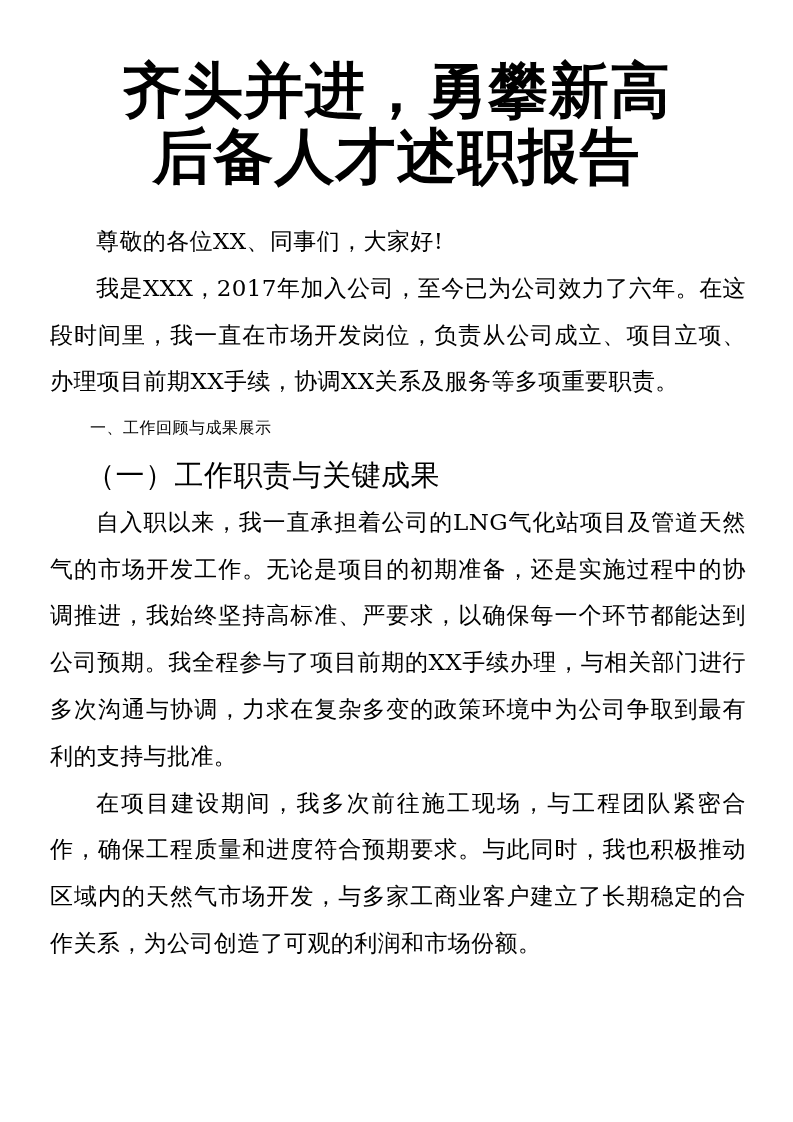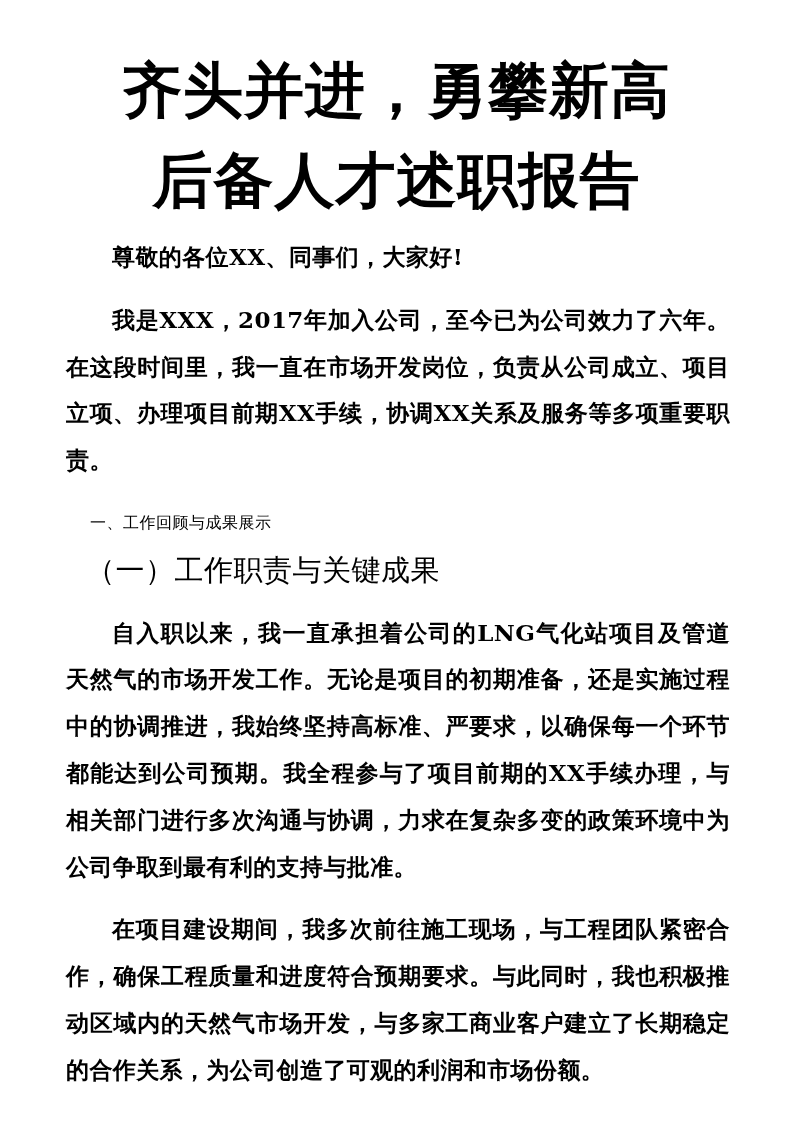--- a/index.html
+++ b/index.html
@@ -28,37 +28,36 @@
       width: 793px;
       text-align: center;
       font-family: "DejaVu Serif", "Liberation Serif", serif;
       font-weight: bold;
       font-size: 60px;
       line-height: 72px;
       letter-spacing: 1px;
       white-space: nowrap;
     }
     .title.l1 { top: 54px; }
-    .title.l2 { top: 144px; }
+    .title.l2 { top: 120px; }
     .body-text {
       position: absolute;
       left: 50px;
       width: 696px;
       top: 218px;
       font-family: "DejaVu Serif", "Liberation Serif", serif;
       font-size: 23px;
       line-height: 46.8px;
       text-align: justify;
       text-justify: inter-character;
     }
     .p {
-      margin: 16px;
+      margin: 0;
       text-indent: 46px;
       letter-spacing: 0.4px;
-      font-weight: bold;
     }
     .h1 {
       margin: 0;
       padding-left: 40px;
       font-family: "DejaVu Sans", "Liberation Sans", sans-serif;
       font-size: 16px;
       font-weight: normal;
       letter-spacing: 0.5px;
     }
     .h2 {

